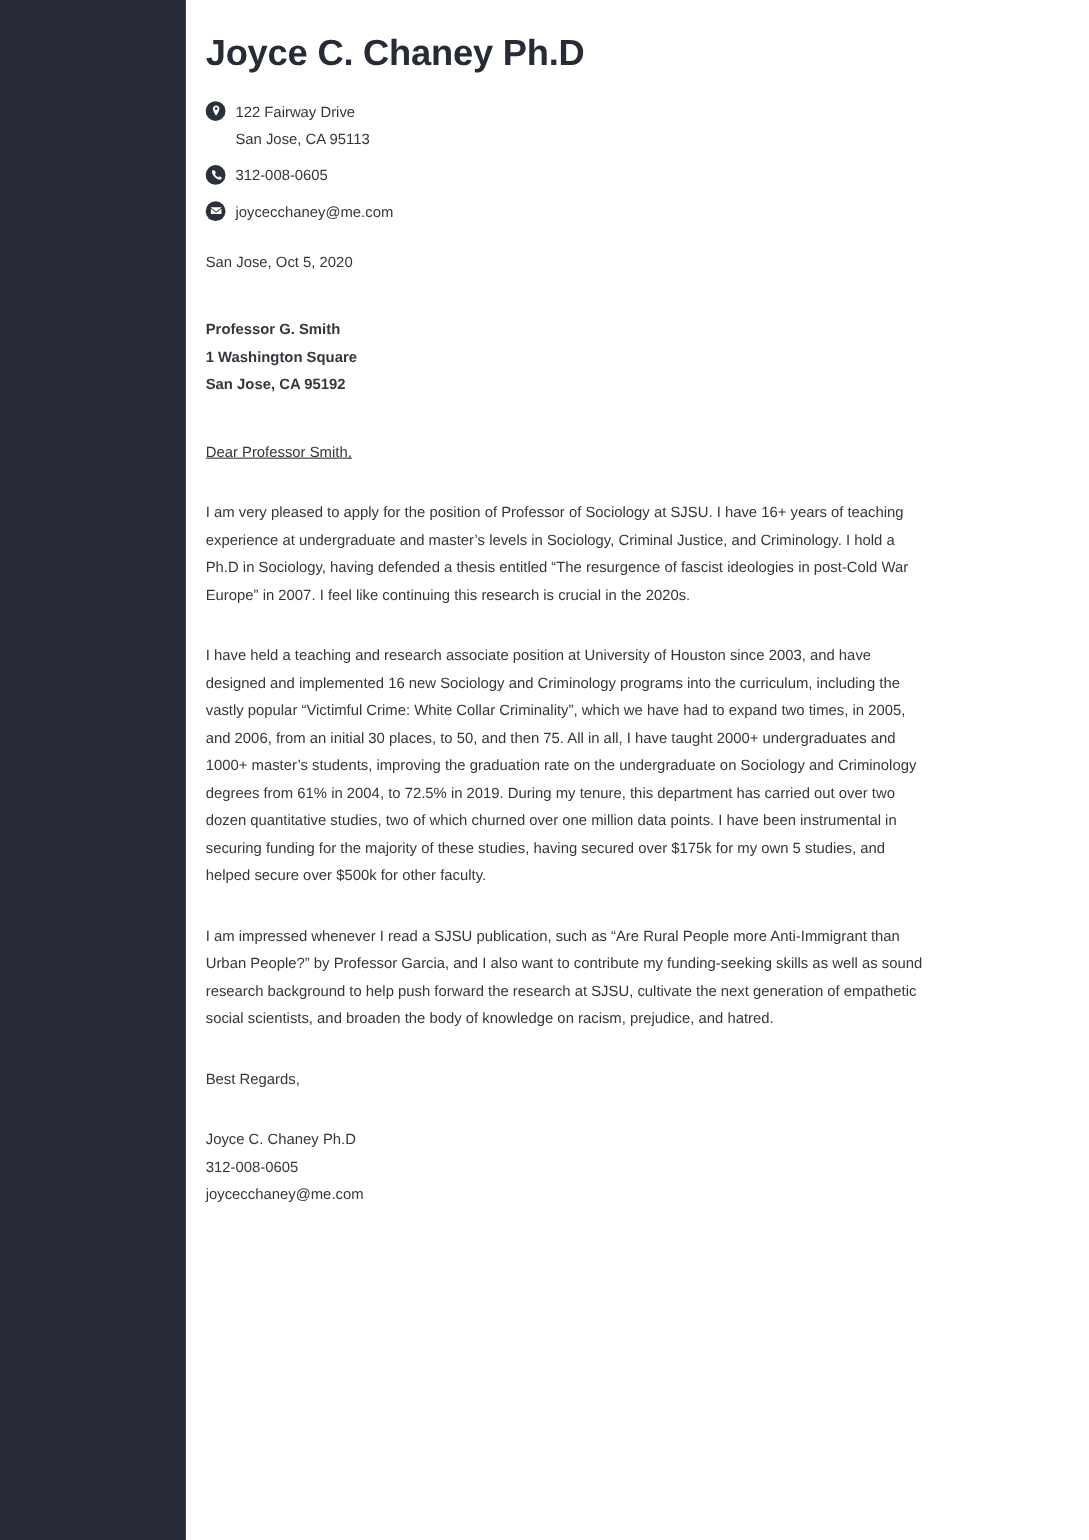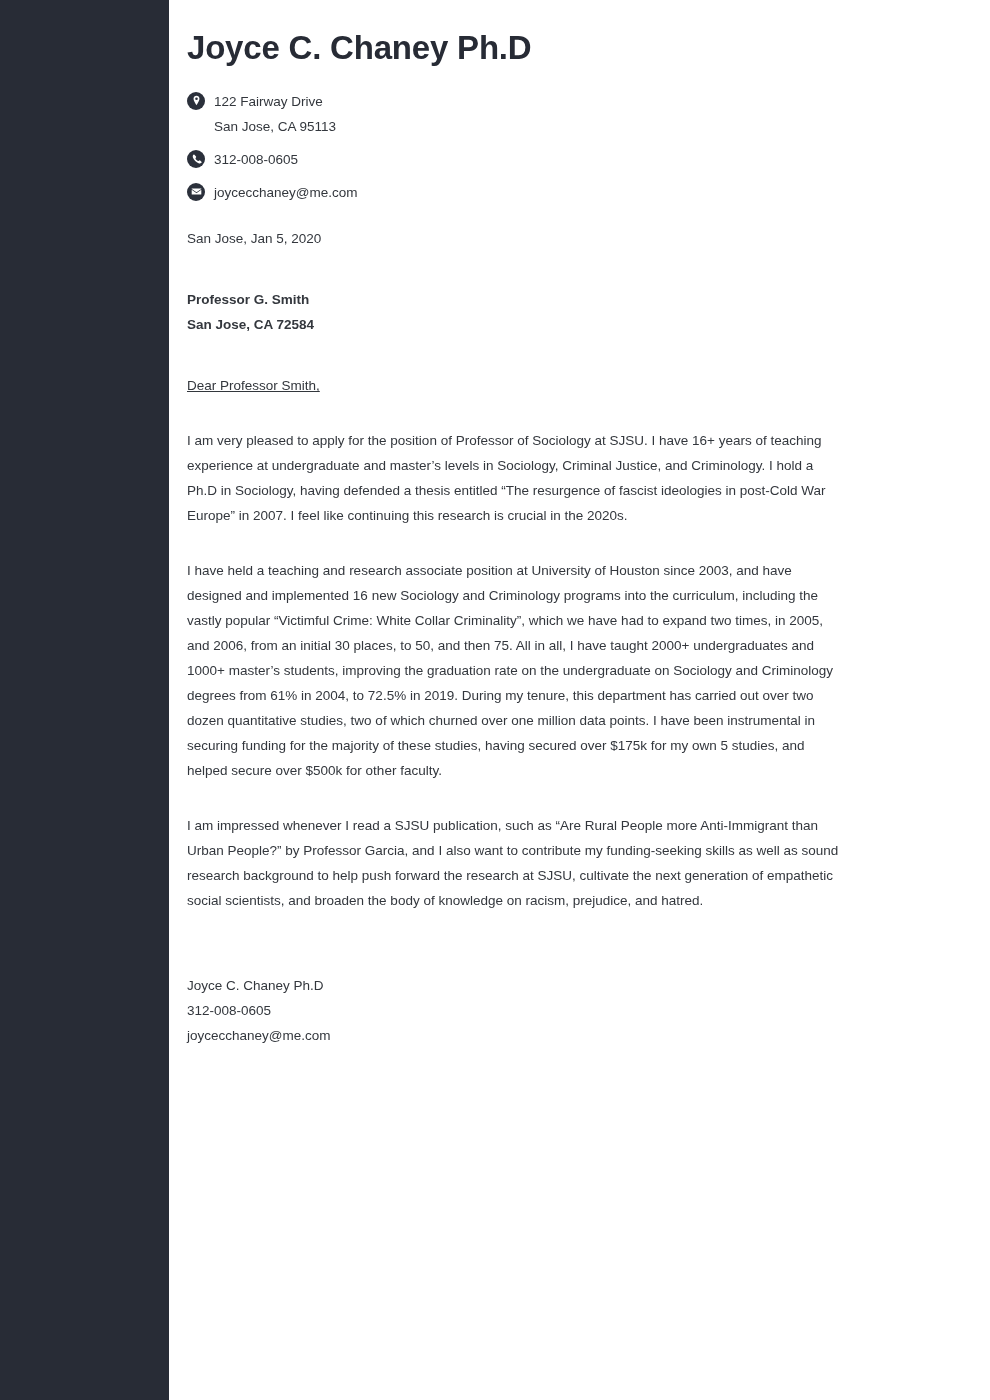--- a/index.html
+++ b/index.html
@@ -154,47 +154,49 @@
         <span class="contact-icon">
           <svg width="11" height="11" viewBox="0 0 16 16" fill="#ffffff" aria-hidden="true">
             <path d="M1.5 3.5h13c.3 0 .5.2.5.5v.2L8 9.1 1 4.2V4c0-.3.2-.5.5-.5zM1 5.6l6.7 4.7c.2.1.4.1.6 0L15 5.6V12c0 .3-.2.5-.5.5h-13c-.3 0-.5-.2-.5-.5V5.6z"></path>
           </svg>
         </span>
         <span class="contact-text">joycecchaney@me.com</span>
       </div>
 
     </div>
 
-    <div class="meta-line">San Jose, Jan 5, 2020</div>
+    <div class="meta-line">San Jose, Oct 5, 2020</div>
 
     <div class="spacer-lg"></div>
 
     <div class="recipient">
       <div>Professor G. Smith</div>
-      <div>San Jose, CA 72584</div>
+      <div>1 Washington Square</div>
+      <div>San Jose, CA 95192</div>
     </div>
 
     <div class="spacer-lg"></div>
 
     <div class="salutation">Dear Professor Smith,</div>
 
     <div class="spacer-md"></div>
 
     <p class="body-para">I am very pleased to apply for the position of Professor of Sociology at SJSU. I have 16+ years of teaching experience at undergraduate and master’s levels in Sociology, Criminal Justice, and Criminology. I hold a Ph.D in Sociology, having defended a thesis entitled “The resurgence of fascist ideologies in post-Cold War Europe” in 2007. I feel like continuing this research is crucial in the 2020s.</p>
 
     <div class="spacer-md"></div>
 
     <p class="body-para">I have held a teaching and research associate position at University of Houston since 2003, and have designed and implemented 16 new Sociology and Criminology programs into the curriculum, including the vastly popular “Victimful Crime: White Collar Criminality”, which we have had to expand two times, in 2005, and 2006, from an initial 30 places, to 50, and then 75. All in all, I have taught 2000+ undergraduates and 1000+ master’s students, improving the graduation rate on the undergraduate on Sociology and Criminology degrees from 61% in 2004, to 72.5% in 2019. During my tenure, this department has carried out over two dozen quantitative studies, two of which churned over one million data points. I have been instrumental in securing funding for the majority of these studies, having secured over $175k for my own 5 studies, and helped secure over $500k for other faculty.</p>
 
     <div class="spacer-md"></div>
 
     <p class="body-para">I am impressed whenever I read a SJSU publication, such as “Are Rural People more Anti-Immigrant than Urban People?” by Professor Garcia, and I also want to contribute my funding-seeking skills as well as sound research background to help push forward the research at SJSU, cultivate the next generation of empathetic social scientists, and broaden the body of knowledge on racism, prejudice, and hatred.</p>
 
     <div class="spacer-md"></div>
 
+    <div class="sign-off">Best Regards,</div>
 
     <div class="spacer-md"></div>
 
     <div class="signature">
       <div>Joyce C. Chaney Ph.D</div>
       <div>312-008-0605</div>
       <div>joycecchaney@me.com</div>
     </div>
 
   </div>

